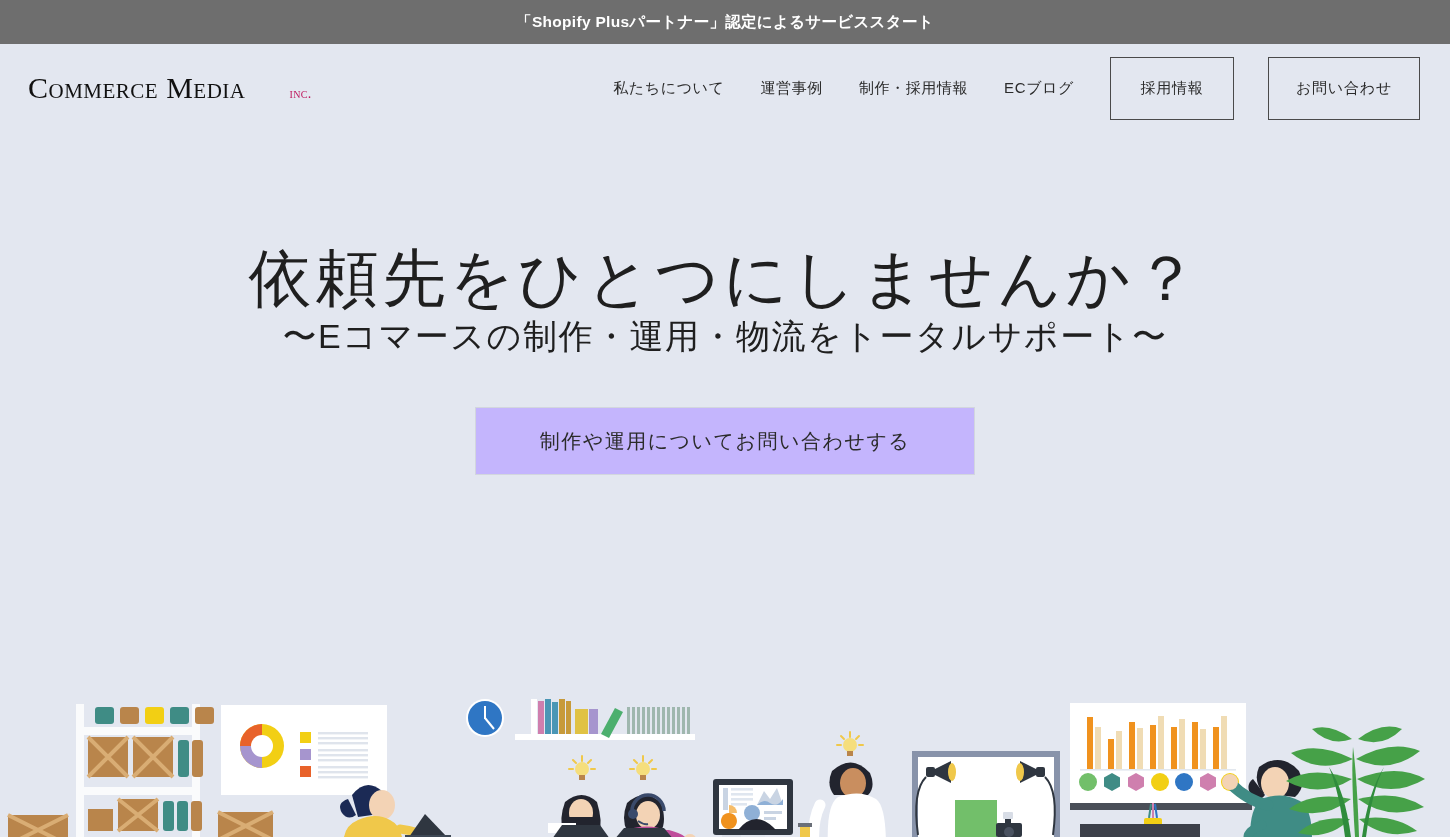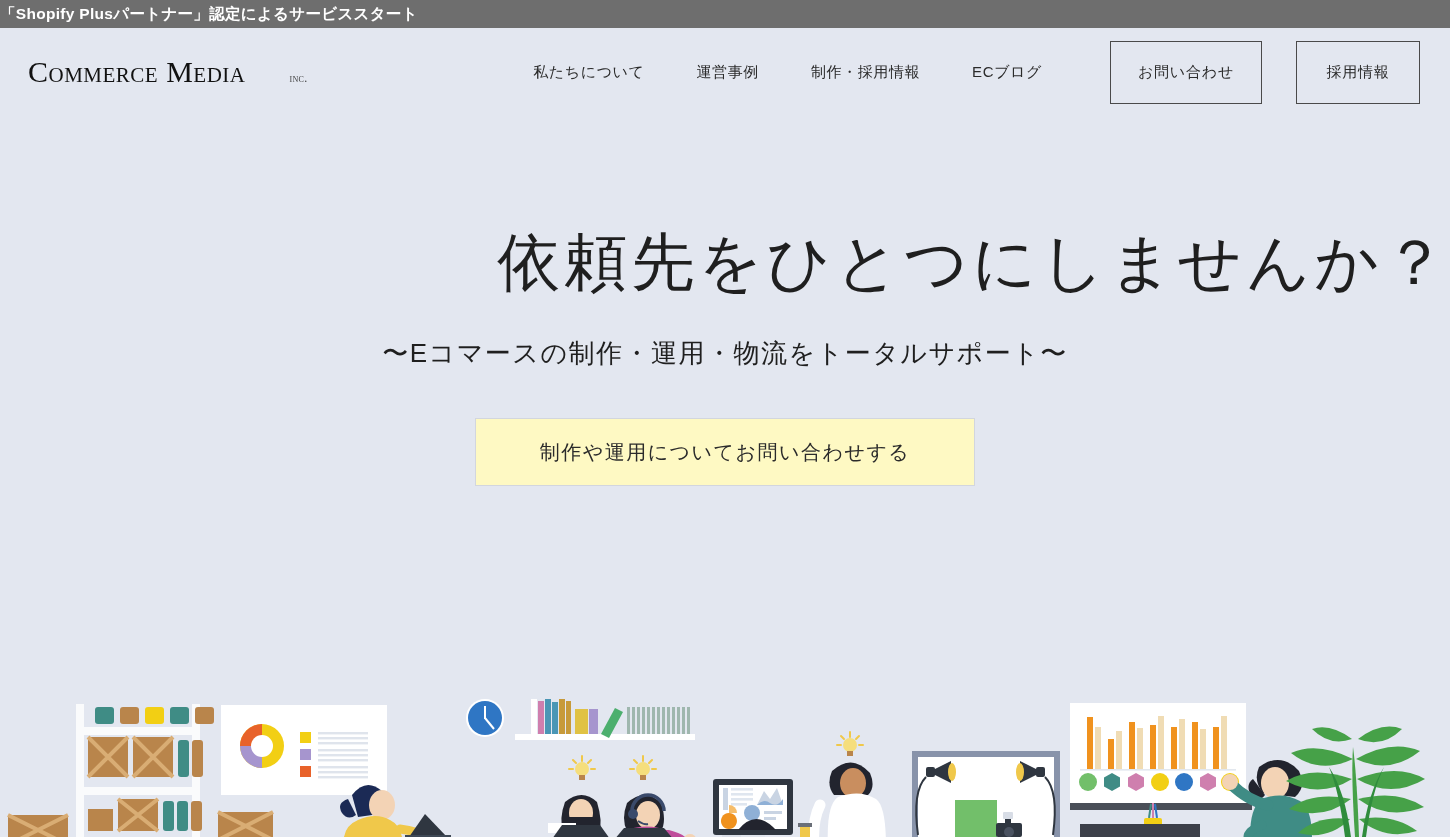--- a/index.html
+++ b/index.html
@@ -6,24 +6,24 @@
   html,body { width:1450px; height:837px; overflow:hidden; }
   body {
     background:#e3e7f0;
     font-family:"Liberation Sans","DejaVu Sans",sans-serif;
     color:#2b2b2b;
     position:relative;
   }
 
   
   .announce {
-    height:28px; width:100%;
+    height:44px; width:100%;
     background:#6e6e6e;
     color:#ffffff;
-    display:flex; align-items:center; justify-content:flex-start;
+    display:flex; align-items:center; justify-content:center;
     font-size:15.5px; font-weight:700;
     letter-spacing:.3px;
   }
 
   
   .header {
     height:88px; width:100%;
     display:flex; align-items:center;
     padding:0 30px 0 28px;
     position:relative;
@@ -31,27 +31,27 @@
   .logo { display:flex; align-items:baseline; user-select:none;gap:40px; }
   .logo-main {
     font-family:"Liberation Serif","DejaVu Serif",serif;
     font-size:30px; line-height:1; color:#111;
     letter-spacing:.5px;
     font-variant:small-caps;
     font-weight:400;
   }
   .logo-inc {
     font-family:"Liberation Serif","DejaVu Serif",serif;
-    font-size:12px; color:#404040; margin-left:4px;
+    font-size:14px; color:#be185d; margin-left:4px;
     font-variant:small-caps; letter-spacing:.3px;
   }
 
   .nav {
     margin-left:auto;
-    display:flex; align-items:center; gap:16px;
+    display:flex; align-items:center; gap:0;
   }
   .nav-link {
     font-size:15px; color:#2b2b2b; text-decoration:none;
     padding:0 18px; white-space:nowrap; letter-spacing:.6px;
     cursor:pointer;
   }
   .nav-btn {
     display:flex; align-items:center; justify-content:center;
     border:1px solid #4a4a4a;
     background:transparent;
@@ -61,31 +61,30 @@
     letter-spacing:.8px;
     white-space:nowrap;
   }
   .nav-btn.contact { width:152px; margin-left:34px; }
   .nav-btn.recruit { width:124px; margin-left:18px; }
 
   
   .hero { text-align:center; padding-top:110px; }
   .hero-title {
     font-size:63px; font-weight:400; color:#1f1f1f;
-    letter-spacing:4px; line-height:1.15;text-align:right;
+    letter-spacing:4px; line-height:1.15;
   }
   .hero-sub {
-    margin-top:38px;
-    font-size:26px; font-weight:400; color:#1f1f1f;
+    font-size:34px; font-weight:400; color:#1f1f1f;
     letter-spacing:1.5px;
   }
   .hero-cta {
     margin:47px auto 0;
     width:500px; height:68px;
-    background:#fef9c3;
+    background:#c4b5fd;
     border:1px solid #d2d6de;
     display:flex; align-items:center; justify-content:center;
     font-size:20px; color:#2b2b2b; letter-spacing:1.5px;
     cursor:pointer; font-family:inherit;
   }
 
   
   .illustration {
     position:absolute; left:0; bottom:0;
     width:1450px; height:150px;
@@ -104,22 +103,22 @@
   <a class="logo">
     <span class="logo-main">Commerce Media</span>
     <span class="logo-inc">inc.</span>
   </a>
 
   <nav class="nav">
     <a class="nav-link">私たちについて</a>
     <a class="nav-link">運営事例</a>
     <a class="nav-link">制作・採用情報</a>
     <a class="nav-link">ECブログ</a>
+    <button class="nav-btn recruit">採用情報</button>
     <button class="nav-btn contact">お問い合わせ</button>
-    <button class="nav-btn recruit">採用情報</button>
   </nav>
 
 </header>
 
 <section class="hero">
   <h1 class="hero-title">依頼先をひとつにしませんか？</h1>
   <p class="hero-sub">〜Eコマースの制作・運用・物流をトータルサポート〜</p>
   <button class="hero-cta">制作や運用についてお問い合わせする</button>
 </section>
 

